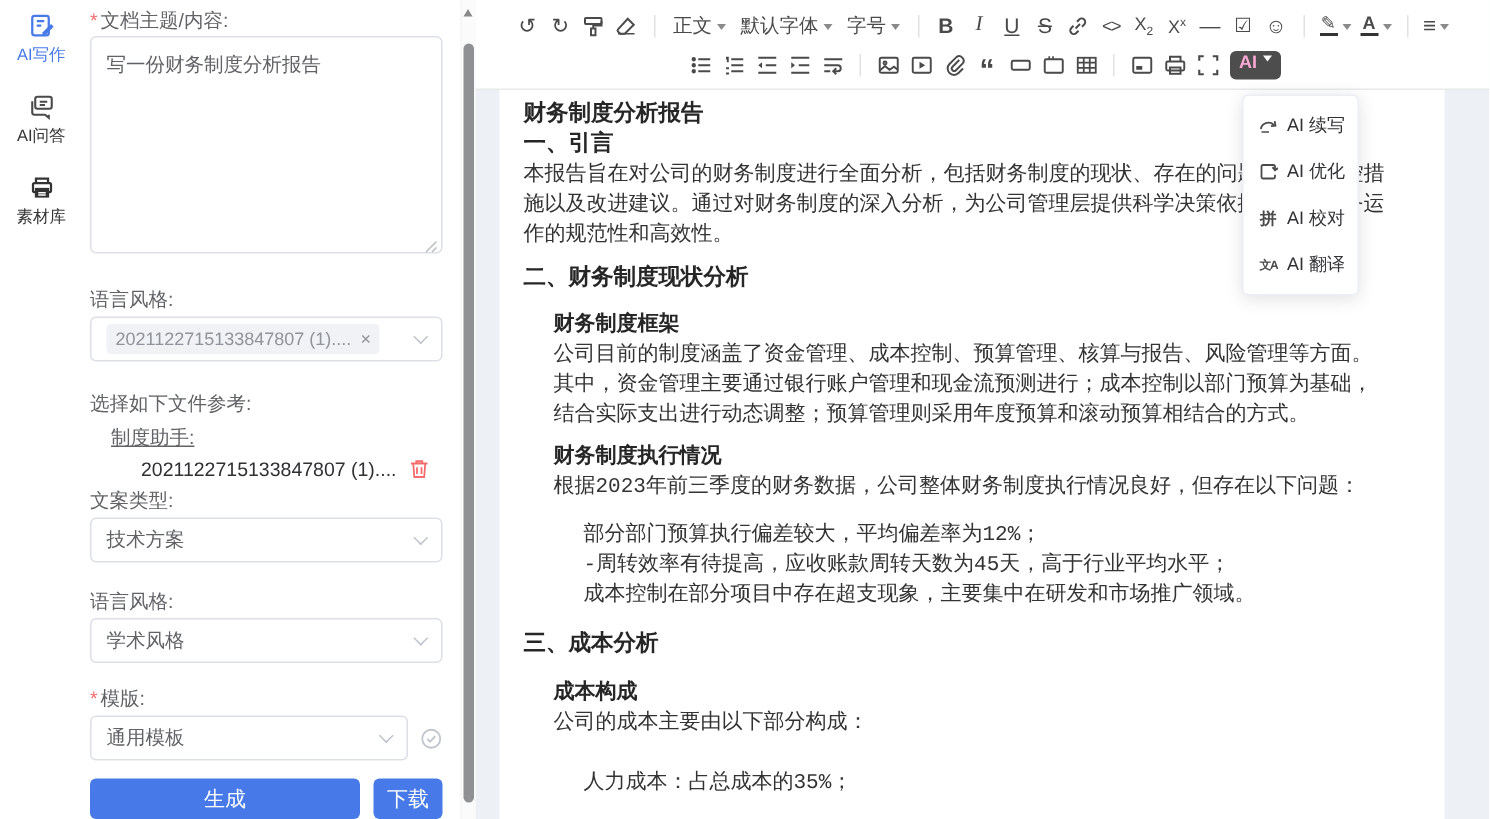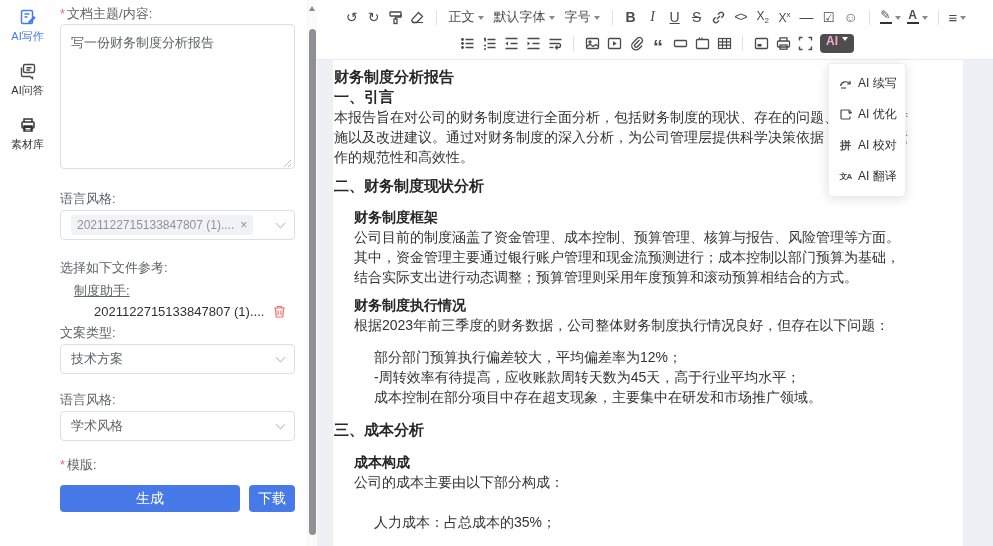--- a/index.html
+++ b/index.html
@@ -65,21 +65,21 @@
   .bold { font-weight:bold; } .ital { font-style:italic; font-family:"Liberation Serif","DejaVu Serif",serif; }
   .und { text-decoration:underline; } .strike { text-decoration:line-through; }
   .subsup { font-size:12px; } .subsup sub,.subsup sup{ font-size:8px; }
   .colorbar { display:flex; flex-direction:column; align-items:center; line-height:11px; }
   .colorbar .bar { width:12px; height:2.5px; background:#333; margin-top:1px; }
   .ai-btn { background:#4d4d4d; color:#f9a8d4; border-radius:4px; height:19px; padding:0 6px;
             display:flex; gap:4px; font-size:12px; font-weight:bold; cursor:pointer; margin-left:4px;}
   .ai-btn .caret { border-top-color:#fff; margin-top:3px; }
 
   
-  .page { position:absolute; left:16px; top:60px; width:630px; height:486px; background:#fff; padding:6px 12px 0 1px; }
+  .page { position:absolute; left:16px; top:60px; width:630px; height:486px; background:#fff; padding:6px 12px 0 16px;font-family:Liberation Mono, monospace; }
   .doc-title { font-size:15px; font-weight:bold; color:#262626; line-height:21px; }
   .doc-h { font-size:15px; font-weight:bold; color:#262626; line-height:20px; white-space:nowrap; }
   .doc-sh { font-size:14px; font-weight:bold; color:#262626; line-height:20px; white-space:nowrap; }
   .doc-line { font-size:14px; color:#333; line-height:20px; white-space:nowrap; }
   .ind1 { margin-left:20px; } .ind2 { margin-left:40px; }
   .mtA{margin-top:9px}.mtB{margin-top:11px}.mtC{margin-top:8px}.mtD{margin-top:12px}.mtE{margin-top:13px}
 
   
   .menu { position:absolute; left:828px; top:63px; width:78px; background:#fff; border:1px solid #ebeef5;
           border-radius:4px; box-shadow:0 2px 12px rgba(0,0,0,.12); padding:4px 0; z-index:5; }
@@ -152,20 +152,30 @@
     <span class="chev"></span>
   </div>
 
   <div class="lbl mt18">语言风格:</div>
   <div class="sel mt3">
     <span class="grow">学术风格</span>
     <span class="chev"></span>
   </div>
 
   <div class="lbl mt16"><span class="req">*</span><span>模版:</span></div>
+  <div style="display:flex;align-items:center;" class="mt3">
+    <div class="sel" style="flex:1;">
+      <span class="grow">通用模板</span>
+      <span class="chev"></span>
+    </div>
+    <svg class="okcirc" viewBox="0 0 15 15" fill="none" stroke="#c0c4cc" stroke-width="1.2">
+      <circle cx="7.5" cy="7.5" r="6"></circle>
+        <path d="M4.8 7.6l1.9 1.9 3.5-3.8"></path>
+    </svg>
+  </div>
 
   <div class="btn-row">
     <button class="btn generate">生成</button>
     <button class="btn download">下载</button>
   </div>
 </div>
 
 <div class="lscroll">
   <div class="up"></div>
   <div class="thumb"></div>

